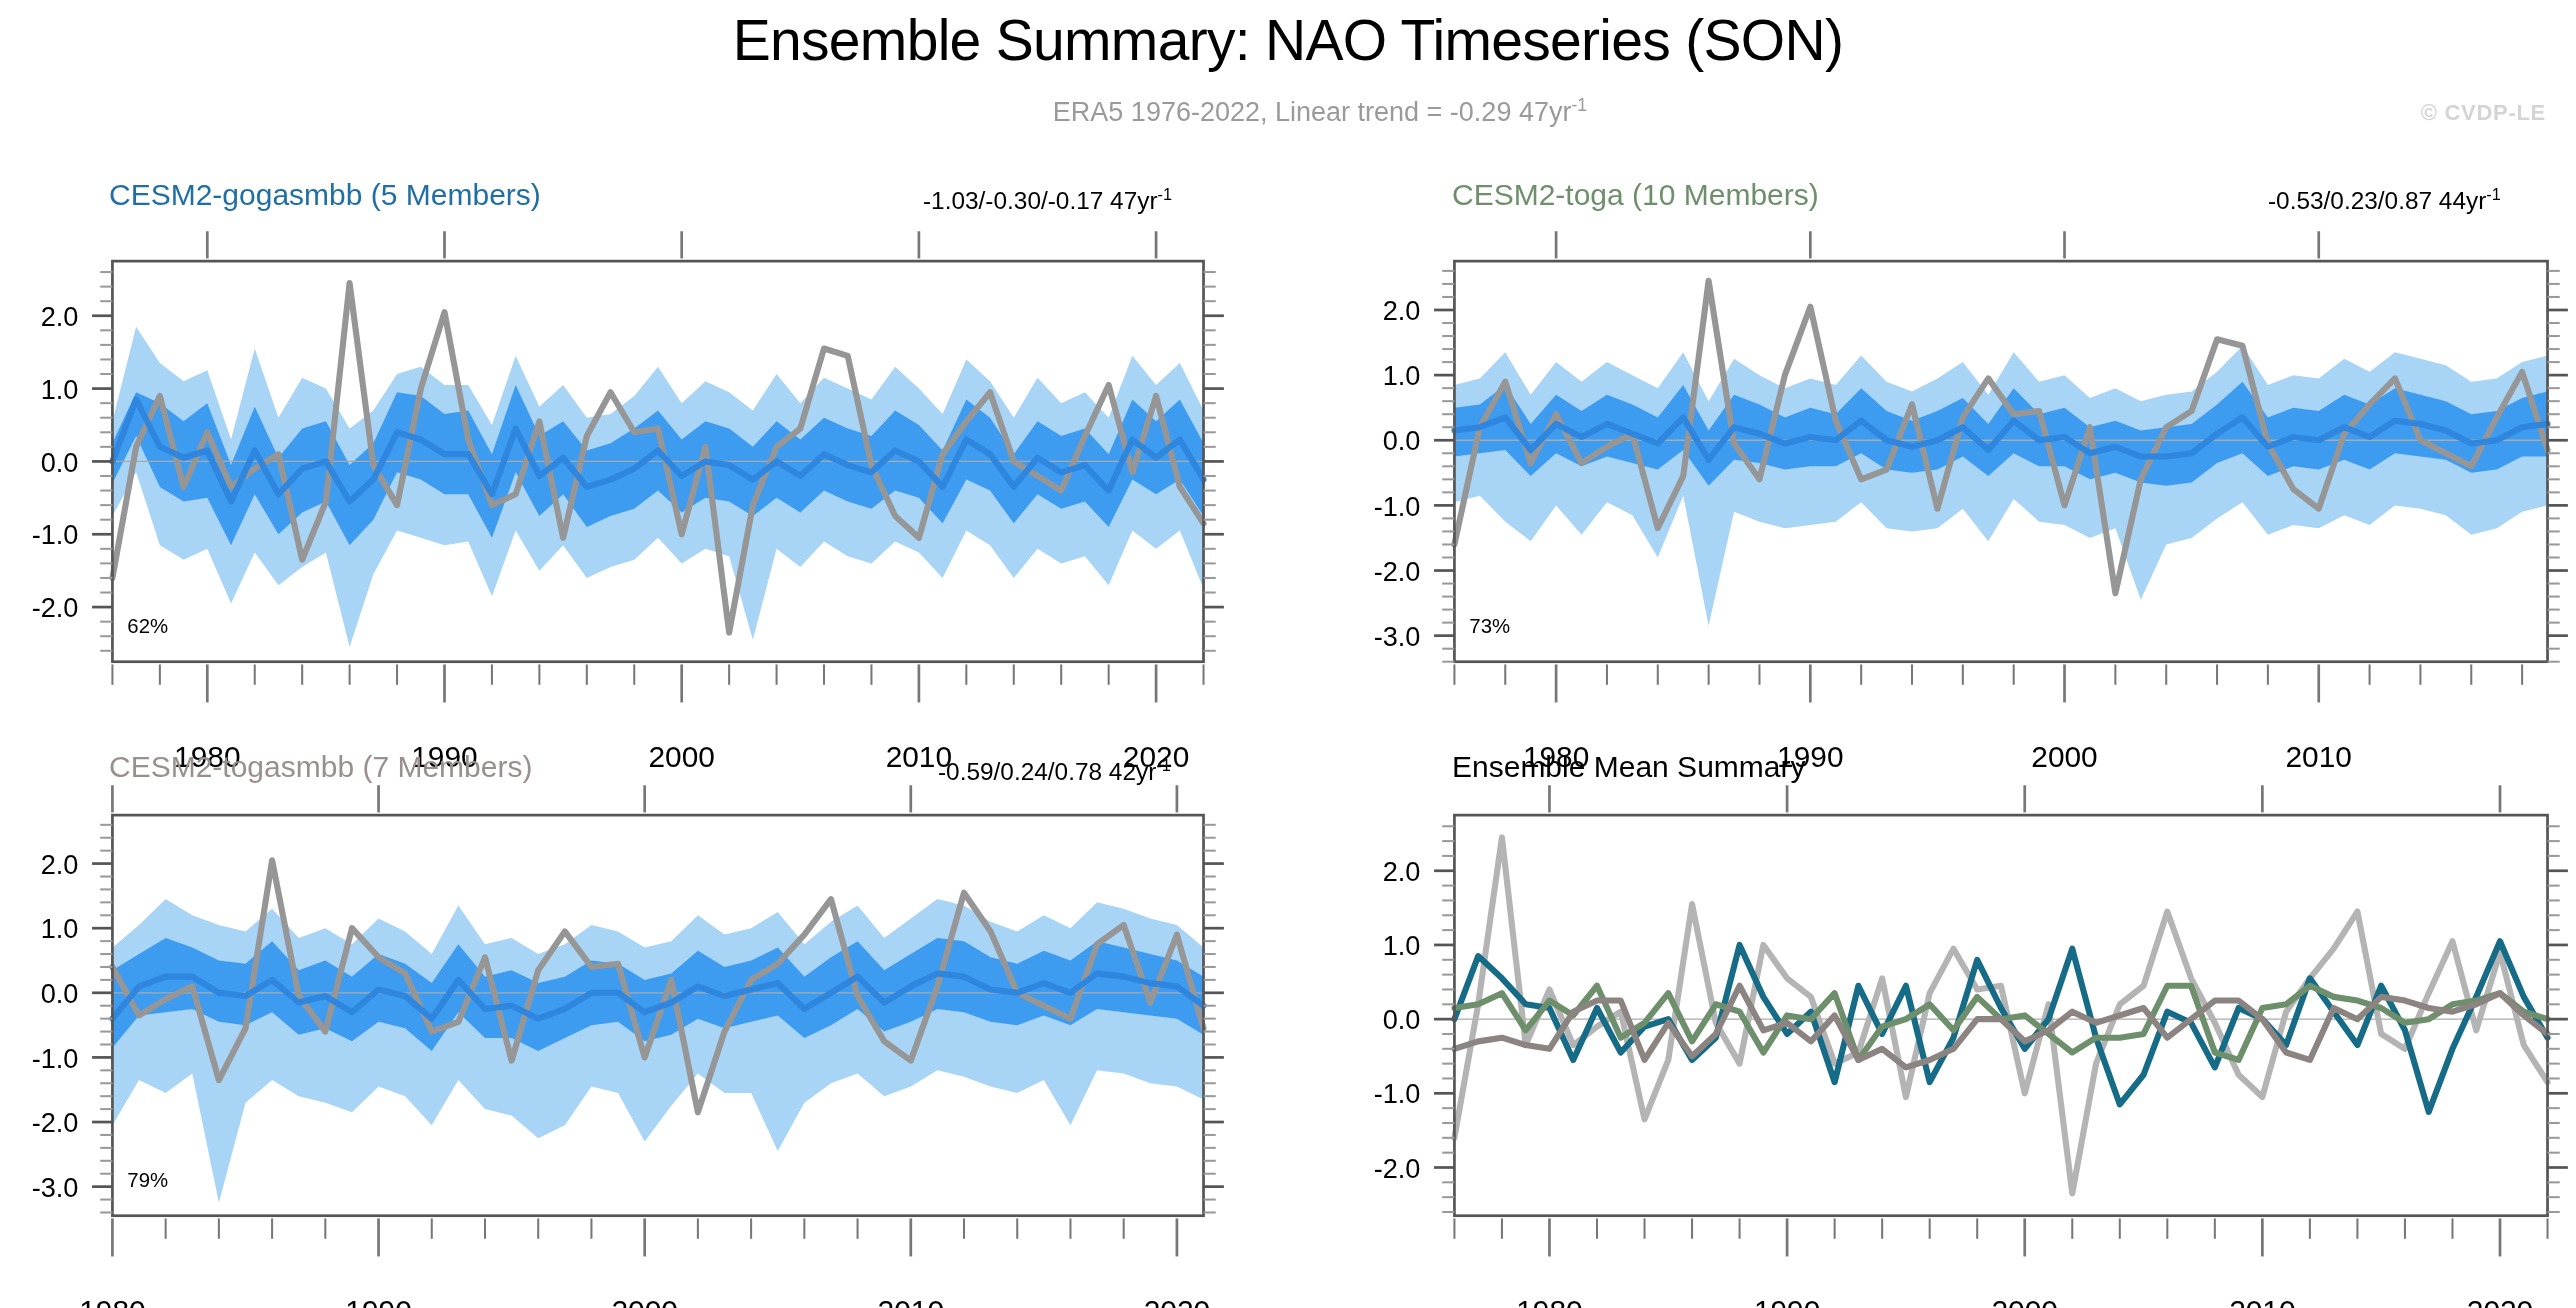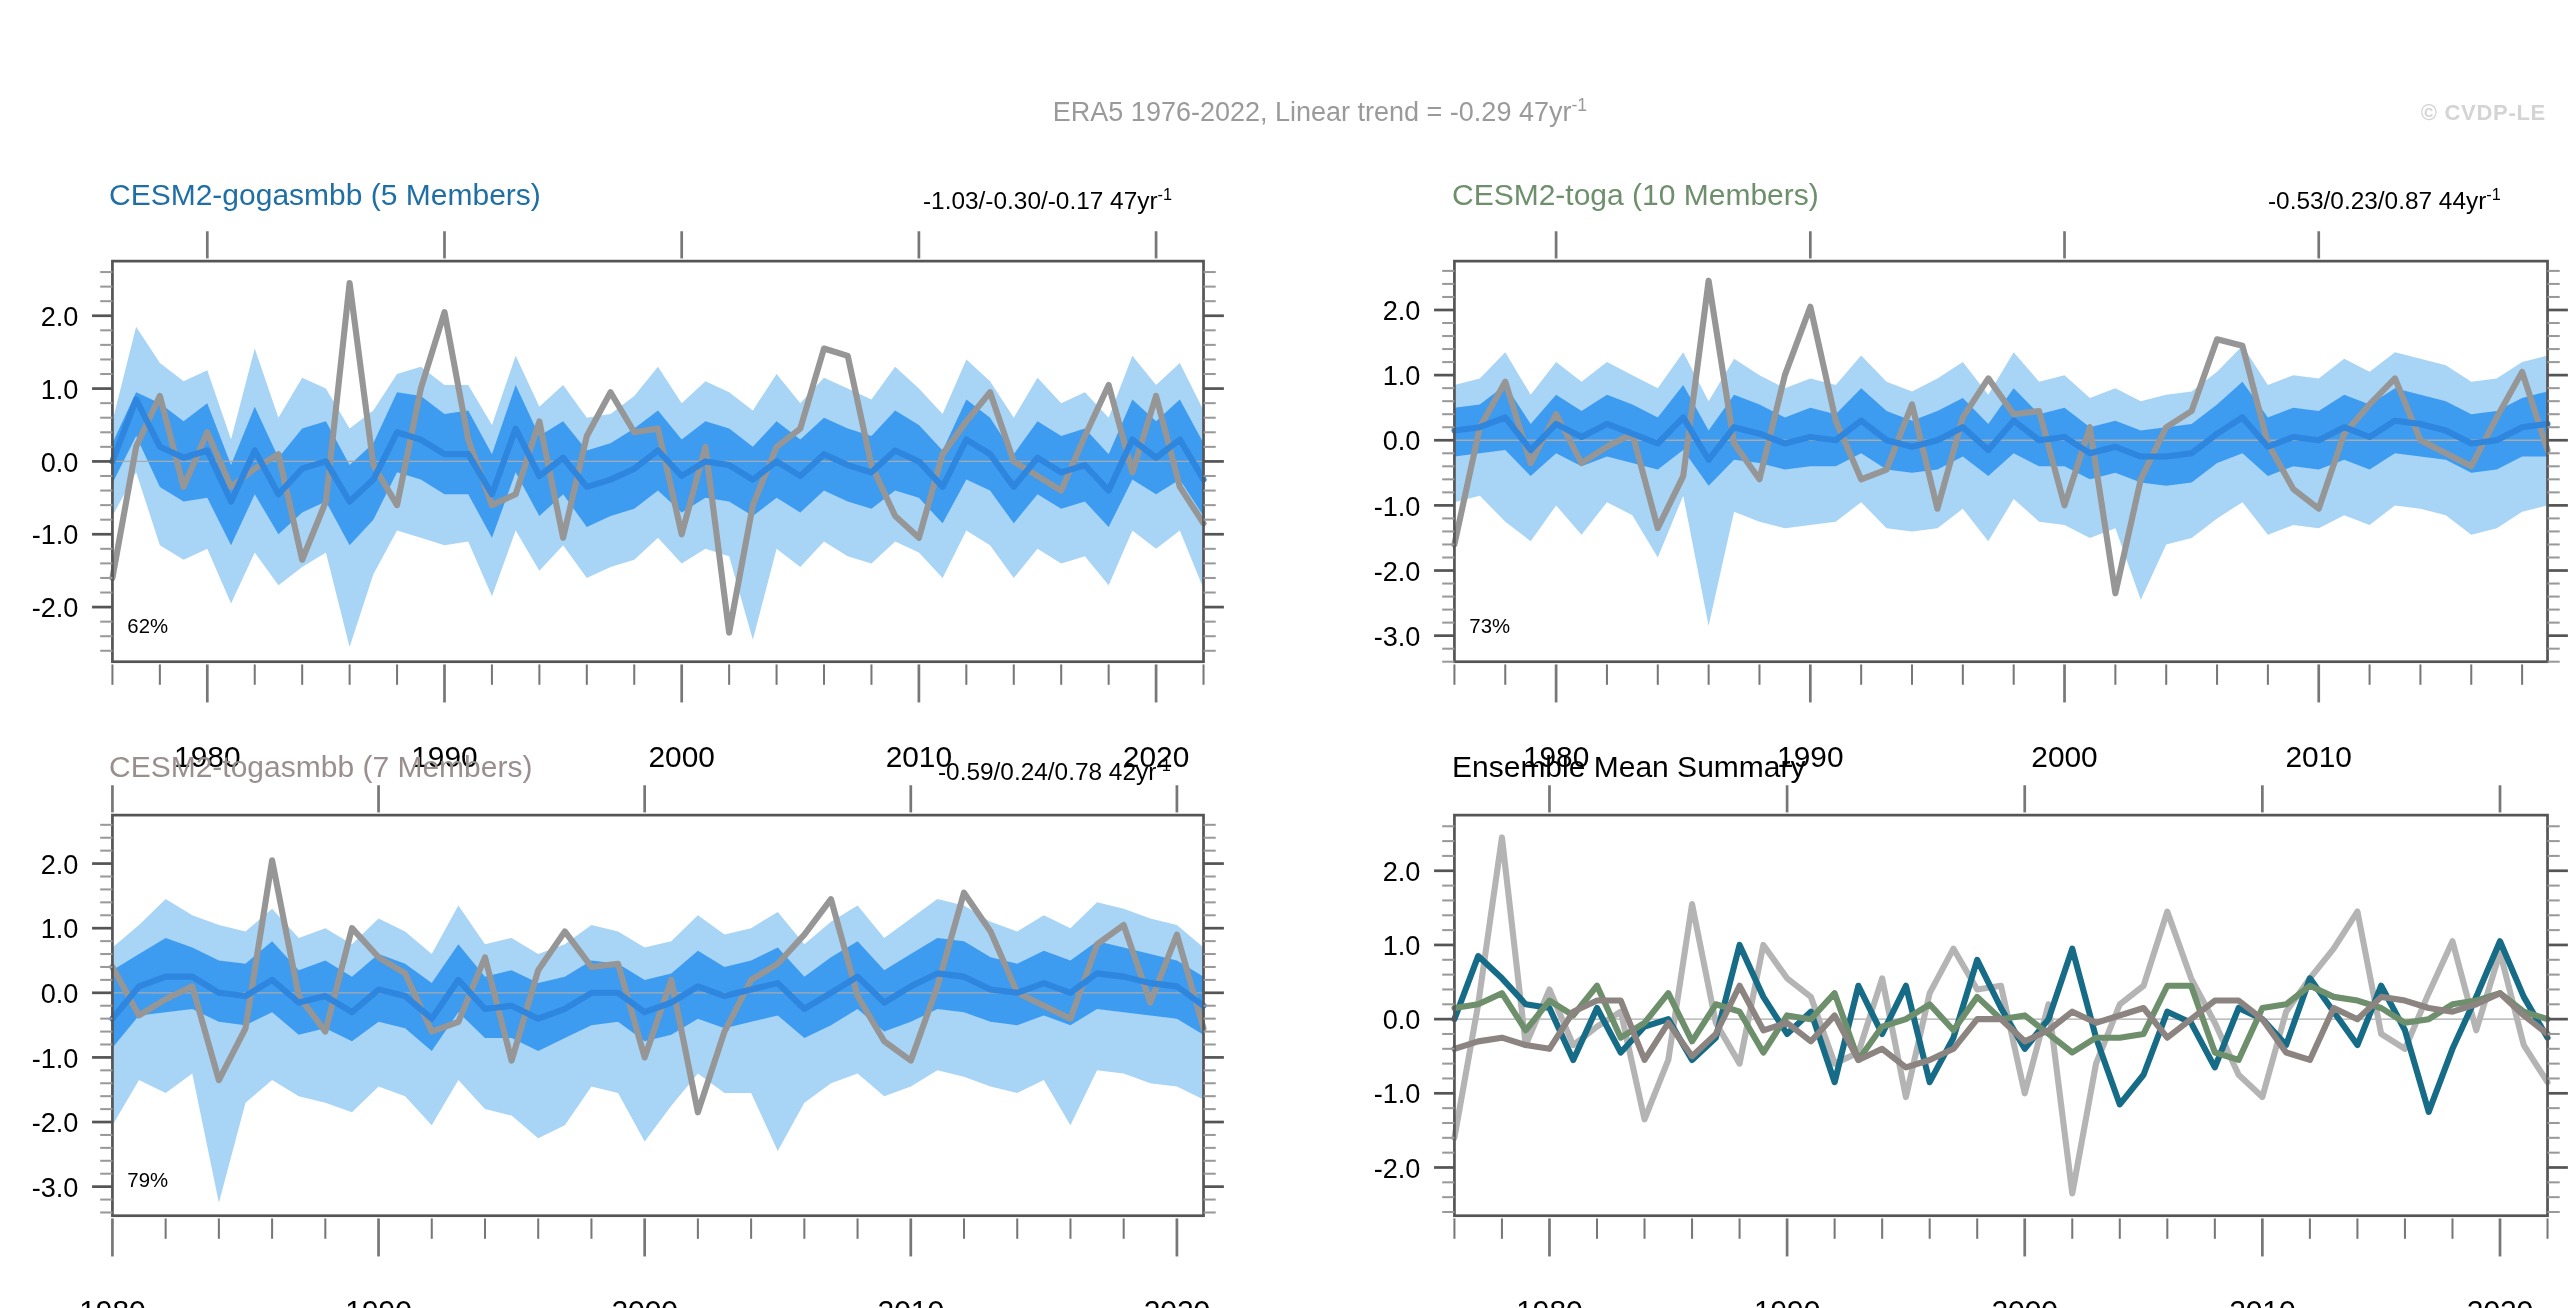--- a/index.html
+++ b/index.html
@@ -20,20 +20,21 @@
 
   .pct-label{font-size:30px;fill:#000;font-family:"Liberation Sans",sans-serif;}
   .tick-text{font-size:40px;fill:#000;font-family:"Liberation Sans",sans-serif;}
   .xtick-text{font-size:44px;fill:#000;font-family:"Liberation Sans",sans-serif;}
 </style>
 </head>
 <body>
 
 <div id="root">
 
+  <div class="fig-title">Ensemble Summary: NAO Timeseries (SON)</div>
 
   <div class="fig-subtitle">
     <span>ERA5 1976-2022, Linear trend = -0.29 47yr</span><sup>-1</sup>
   </div>
 
   <div class="copyright">© CVDP-LE</div>
 
   <div id="panels">
       <div class="panel" style="left: 0px; top: 0px; width: 2540px; height: 1308px; pointer-events: none;">
         <div class="panel-title" style="left: 109px; top: 178px; color: rgb(31, 111, 165);">CESM2-gogasmbb (5 Members)</div>

